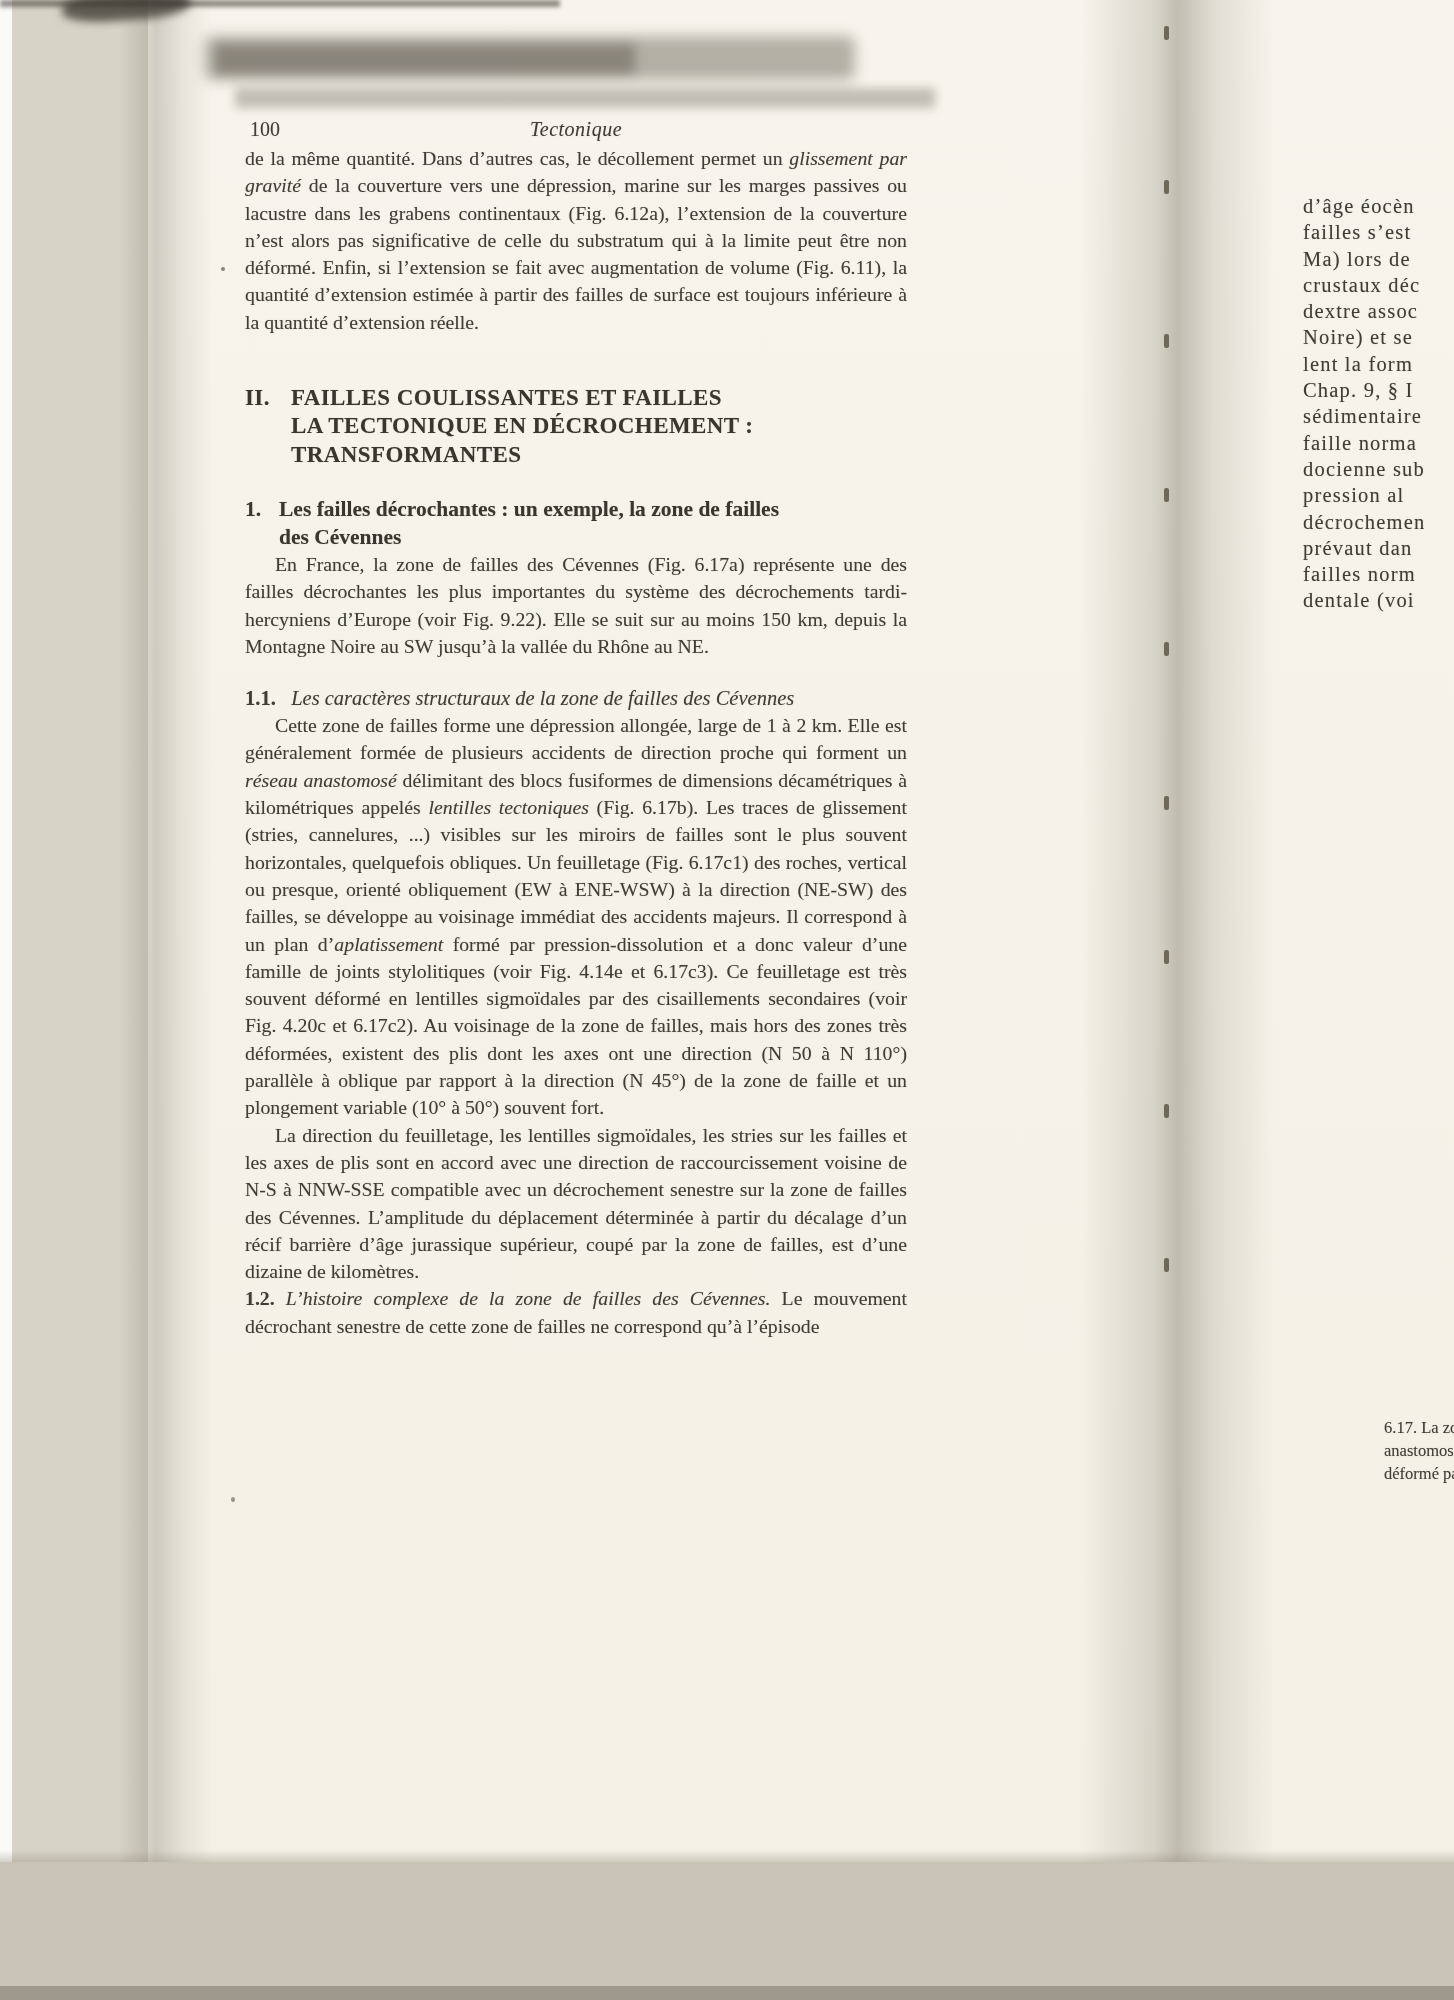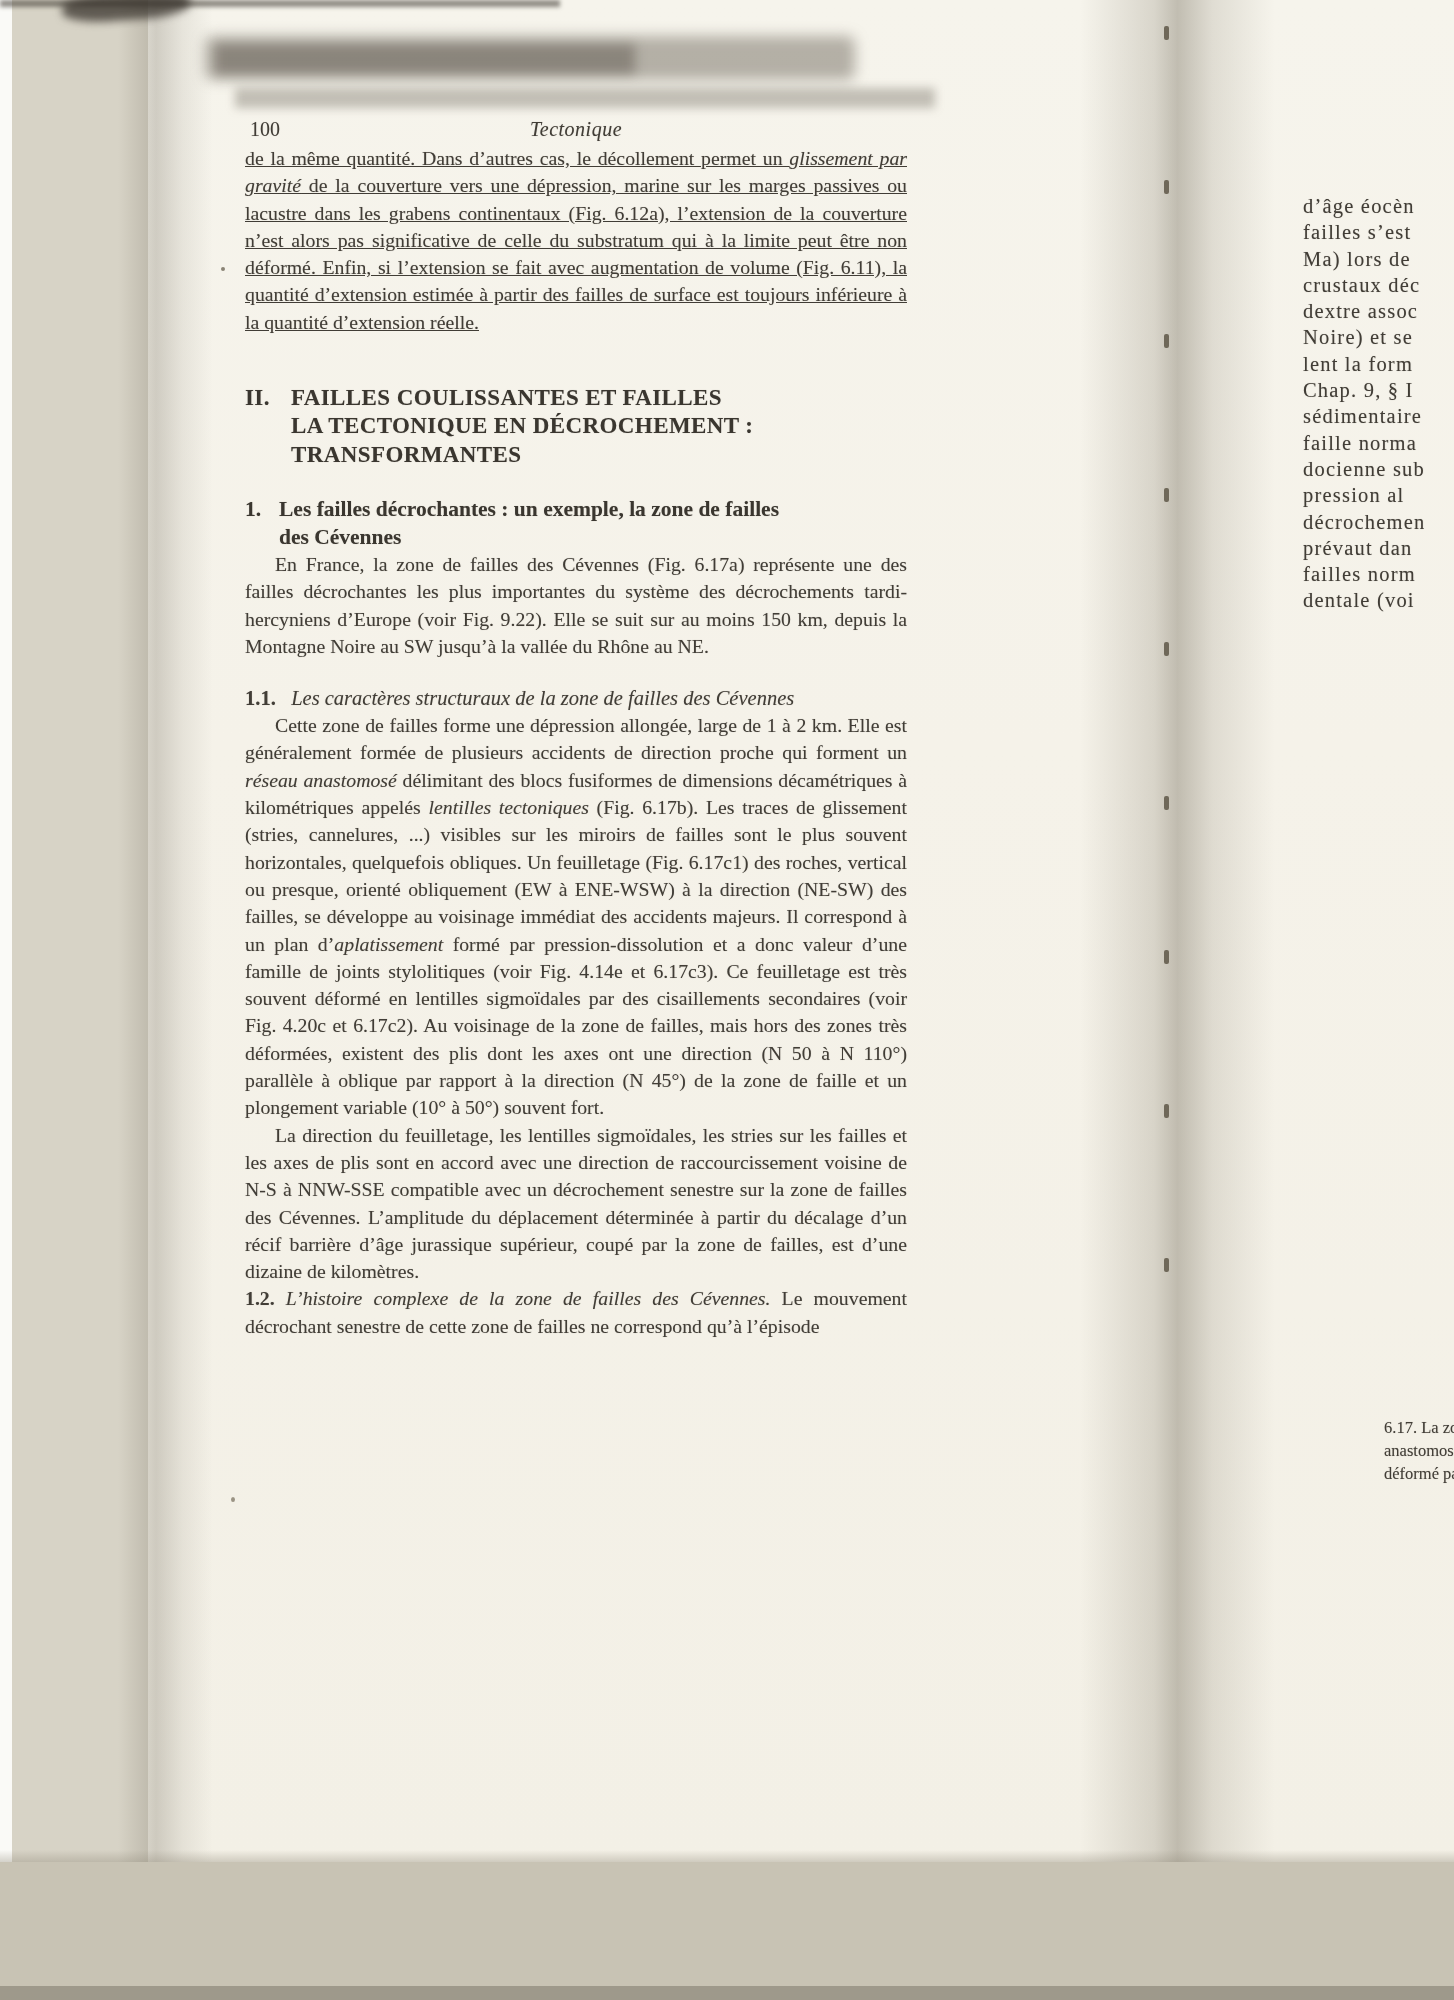--- a/index.html
+++ b/index.html
@@ -48,21 +48,21 @@
     position:absolute; left:245px; top:118px; width:662px;
     text-shadow:0 0 1px rgba(65,61,54,0.30);
   }
   .header-row { position:relative; height:27px; }
   .page-num  { position:absolute; left:5px; top:0; font-size:20px; }
   .run-title { display:block; text-align:center; font-style:italic; font-size:20px; letter-spacing:0.5px; }
   p.body {
     margin:0; font-size:19.8px; line-height:27.3px; text-align:justify;
   }
   p.indent { text-indent:30px; }
-  .p-intro     { margin-top:32px;text-decoration:underline; }
+  .p-intro     { margin-top:32px; }
   .h-main {
     margin-top:48px; display:grid; grid-template-columns:46px auto;
     font-weight:bold; font-size:23px; line-height:28.3px; color:#3a362f; letter-spacing:0.4px;
   }
   .h-sub1 {
     margin-top:26px; display:grid; grid-template-columns:34px auto;
     font-weight:bold; font-size:21.5px; line-height:28px; color:#3a362f;
   }
   .h-line { display:block; }
   .p-france    { margin-top:23px; }

